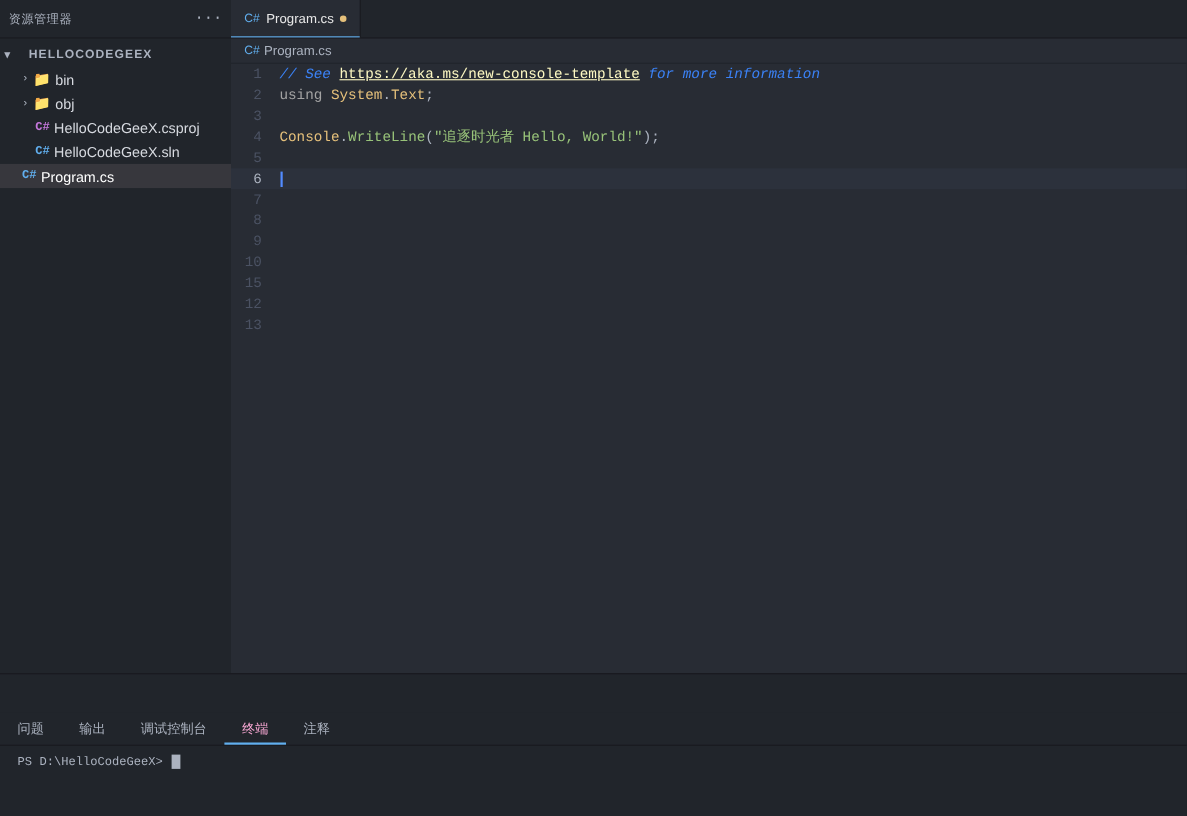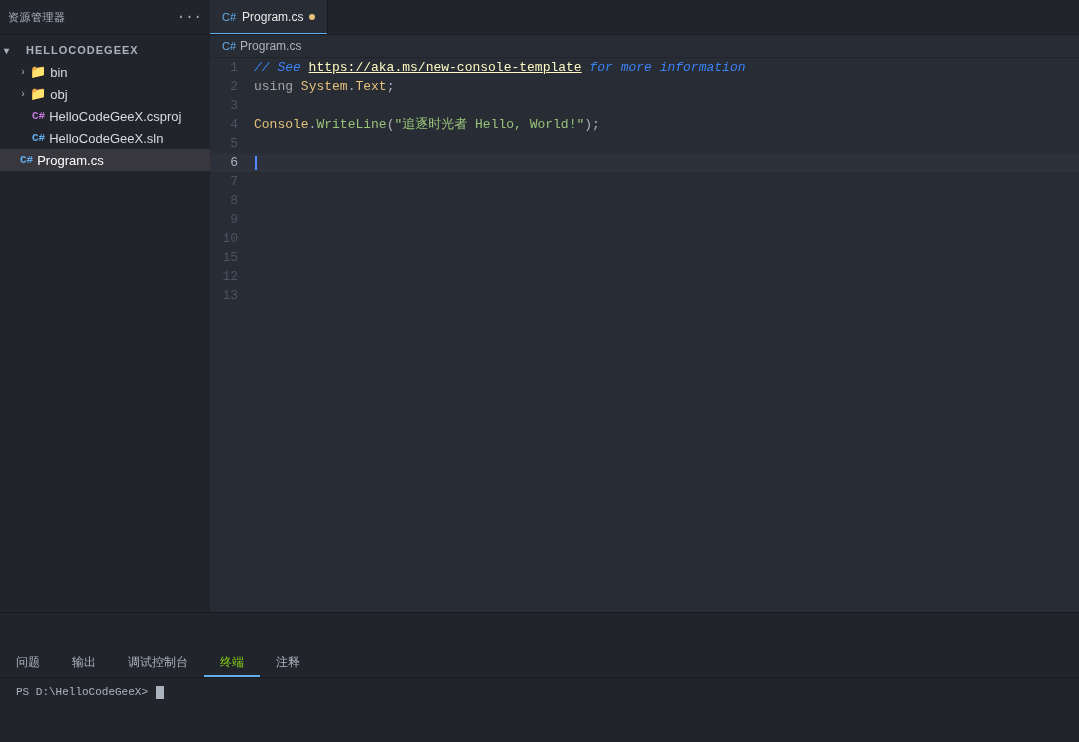--- a/index.html
+++ b/index.html
@@ -251,21 +251,21 @@
     }
     .panel-tab {
       padding: 6px 16px;
       font-size: 12px;
       font-family: sans-serif;
       color: #abb2bf;
       cursor: pointer;
       position: relative;
     }
     .panel-tab.active {
-      color: #84cc16;
+      color: #f9a8d4;
     }
     .panel-tab.active::after {
       content: '';
       position: absolute;
       bottom: 0;
       left: 0;
       right: 0;
       height: 2px;
       background: #61afef;
     }

